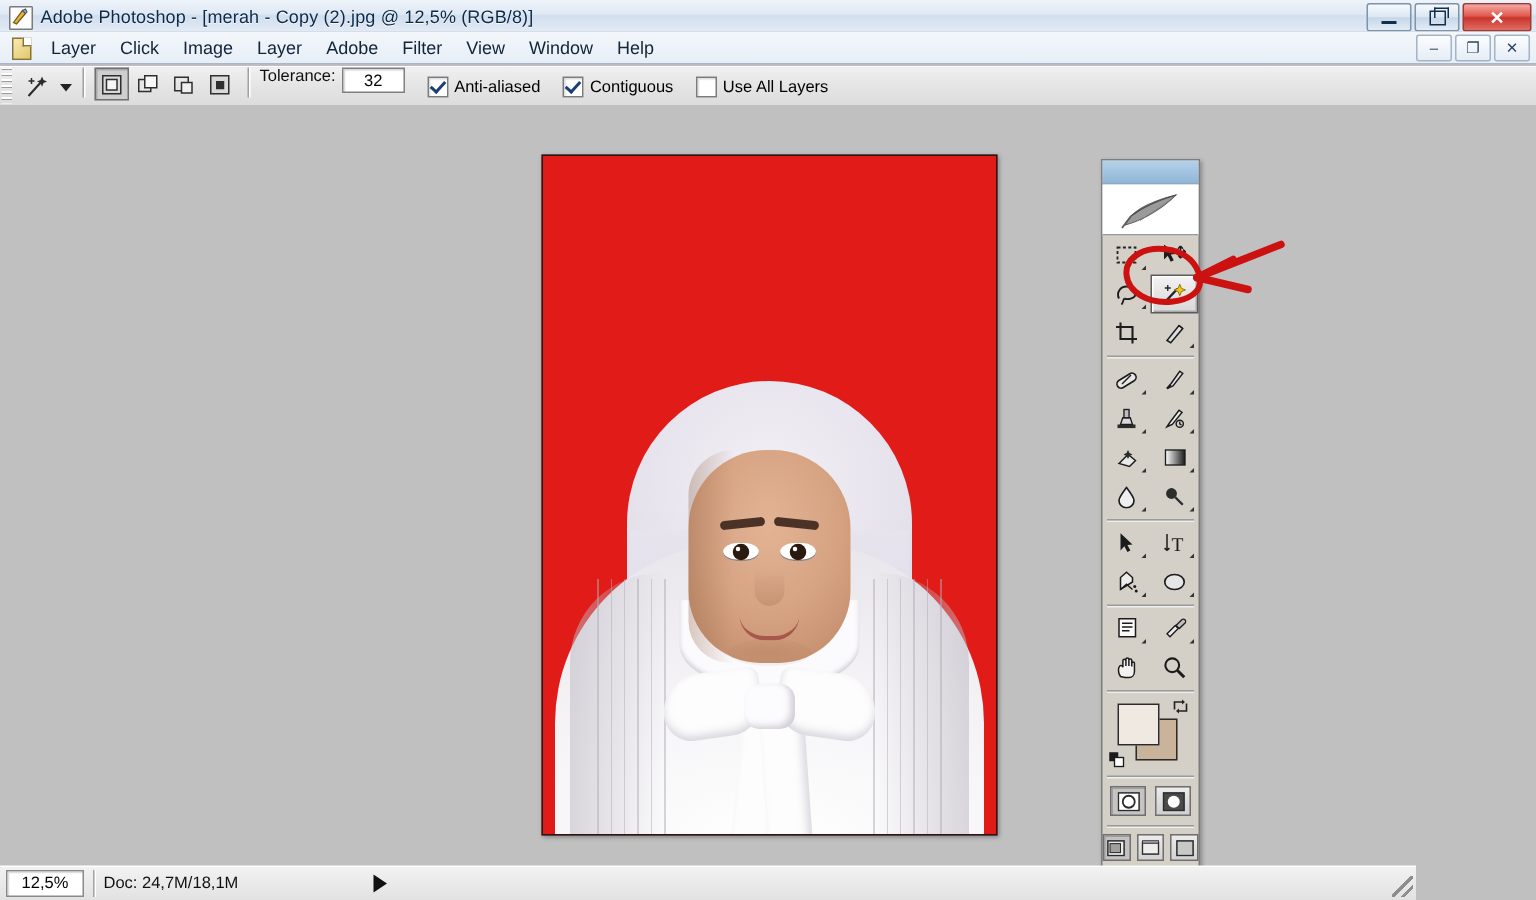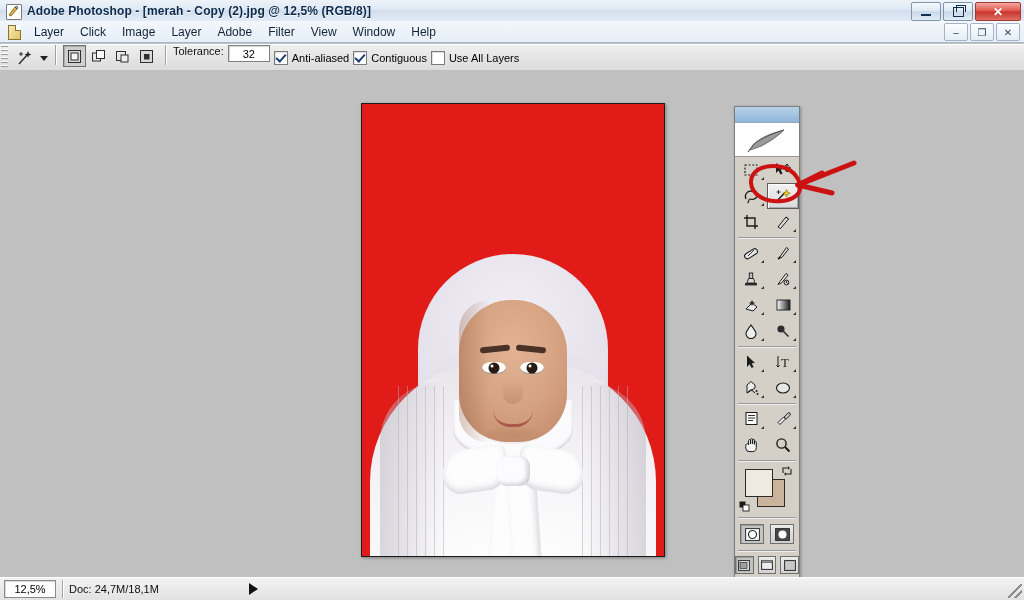--- a/index.html
+++ b/index.html
@@ -28,21 +28,20 @@
     position: relative; flex: 0 0 auto;
   }
   .ps-icon-box {
     position: absolute; left: 1px; top: 1px; width: 14px; height: 14px;
     background: #fdfdfd; border: 1px solid #7a7a7a; border-radius: 1px;
   }
   .tb-title {
     font-size: 12px; color: #0b2a4a; letter-spacing: .1px;
     text-shadow: 0 1px 0 #ffffffcc;
     white-space: nowrap;
-    font-weight: bold;
   }
   .win-btns {
     position: absolute; right: 3px; top: 2px; display: flex; gap: 2px;
   }
   .win-btn {
     width: 28px; height: 17px; border-radius: 2px;
     border: 1px solid #7d94ab;
     background: linear-gradient(to bottom, #f5f9fd 0%, #dce7f3 48%, #c7d6e8 52%, #e3ecf7 100%);
     display: flex; align-items: center; justify-content: center;
     font-size: 10px; color: #12304d;
@@ -118,21 +117,21 @@
   .selmode.active {
     border: 1px solid #707070; background: #cfcfcf;
     box-shadow: inset 1px 1px 0 #aaa;
   }
   .opt-label { font-size: 11px; color: #101010; margin-right: 4px; }
   .opt-input {
     width: 40px; height: 15px; border: 1px solid #808080; background:#fff;
     font-size: 11px; text-align: center; font-family:"Liberation Sans",sans-serif;
     padding: 0; color:#000; box-shadow: inset 1px 1px 1px #d4d4d4;
   }
-  .opt-check { display: flex; align-items: center; margin-left: 4px; }
+  .opt-check { display: flex; align-items: center; margin-left: 15px; }
   .cbox {
     width: 12px; height: 12px; border: 1px solid #7b7b7b; background: #fff;
     margin-right: 4px; position: relative; box-shadow: inset 1px 1px 1px #dcdcdc;
   }
   .cbox.checked::after {
     content: "";
     position: absolute; left: 3px; top: 0px; width: 4px; height: 8px;
     border: solid #1b3f75; border-width: 0 2px 2px 0; transform: rotate(42deg);
   }
   .opt-right { position: absolute; right: 0; top: 0; height: 26px; display: flex; align-items: center; }
@@ -318,21 +317,21 @@
     display:flex; align-items:center; justify-content:center;
   }
   .sc-btn.sel { box-shadow: inset 1px 1px 0 #9d9d9d; background:#c2c2c2; }
   .jumpto { display:flex; justify-content:center; gap:4px; padding: 3px 0 5px 0; }
 
   
   .annot { position: absolute; left: 744px; top: 155px; pointer-events: none; }
 
   
   .statusbar {
-    position: absolute; left: 0; bottom: 0; width: 1024px; height: 22px;
+    position: absolute; left: 0; bottom: 0; width: 944px; height: 22px;
     background: linear-gradient(to bottom,#f2f2f2,#e2e2e2);
     border-top: 1px solid #ffffff;
     display: flex; align-items: center;
   }
   .sb-zoom {
     width: 50px; height: 16px; margin-left: 4px;
     border: 1px solid #8a8a8a; background: #fff;
     display:flex; align-items:center; justify-content:center; font-size: 11px;
     box-shadow: inset 1px 1px 1px #d8d8d8;
   }

